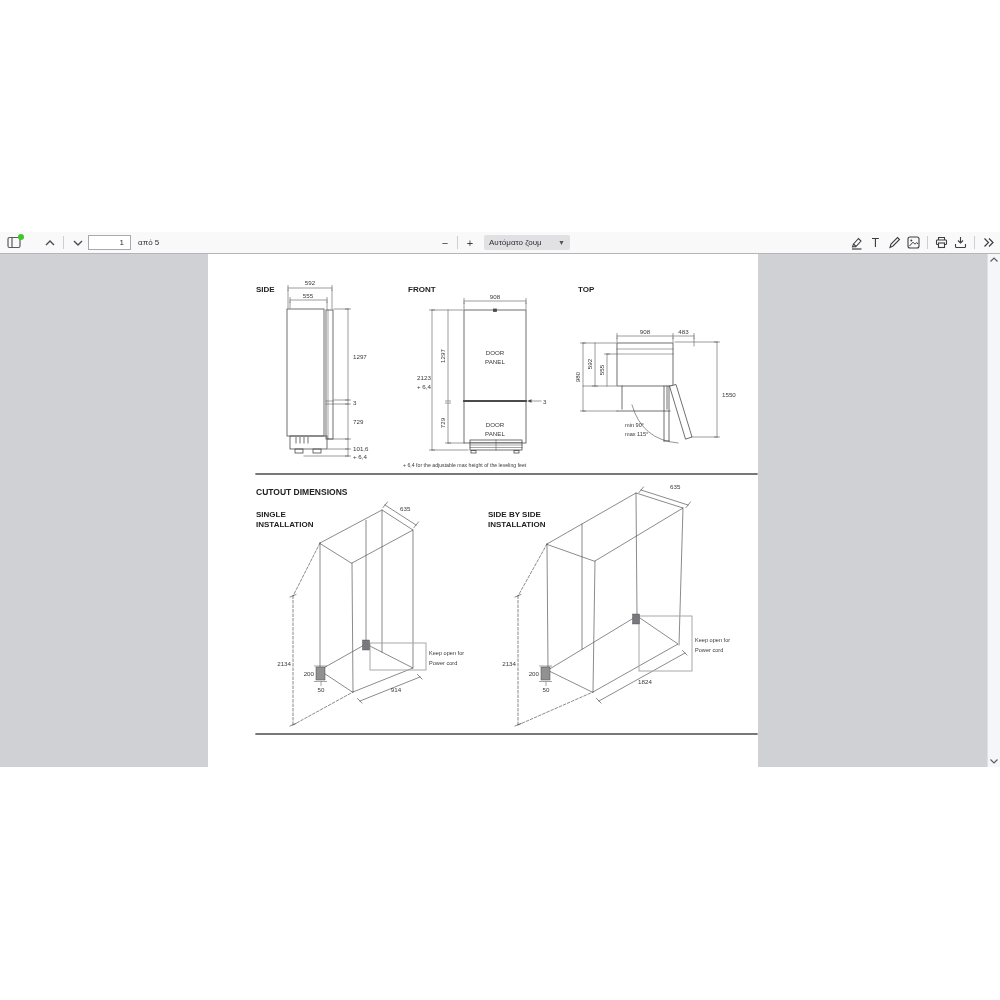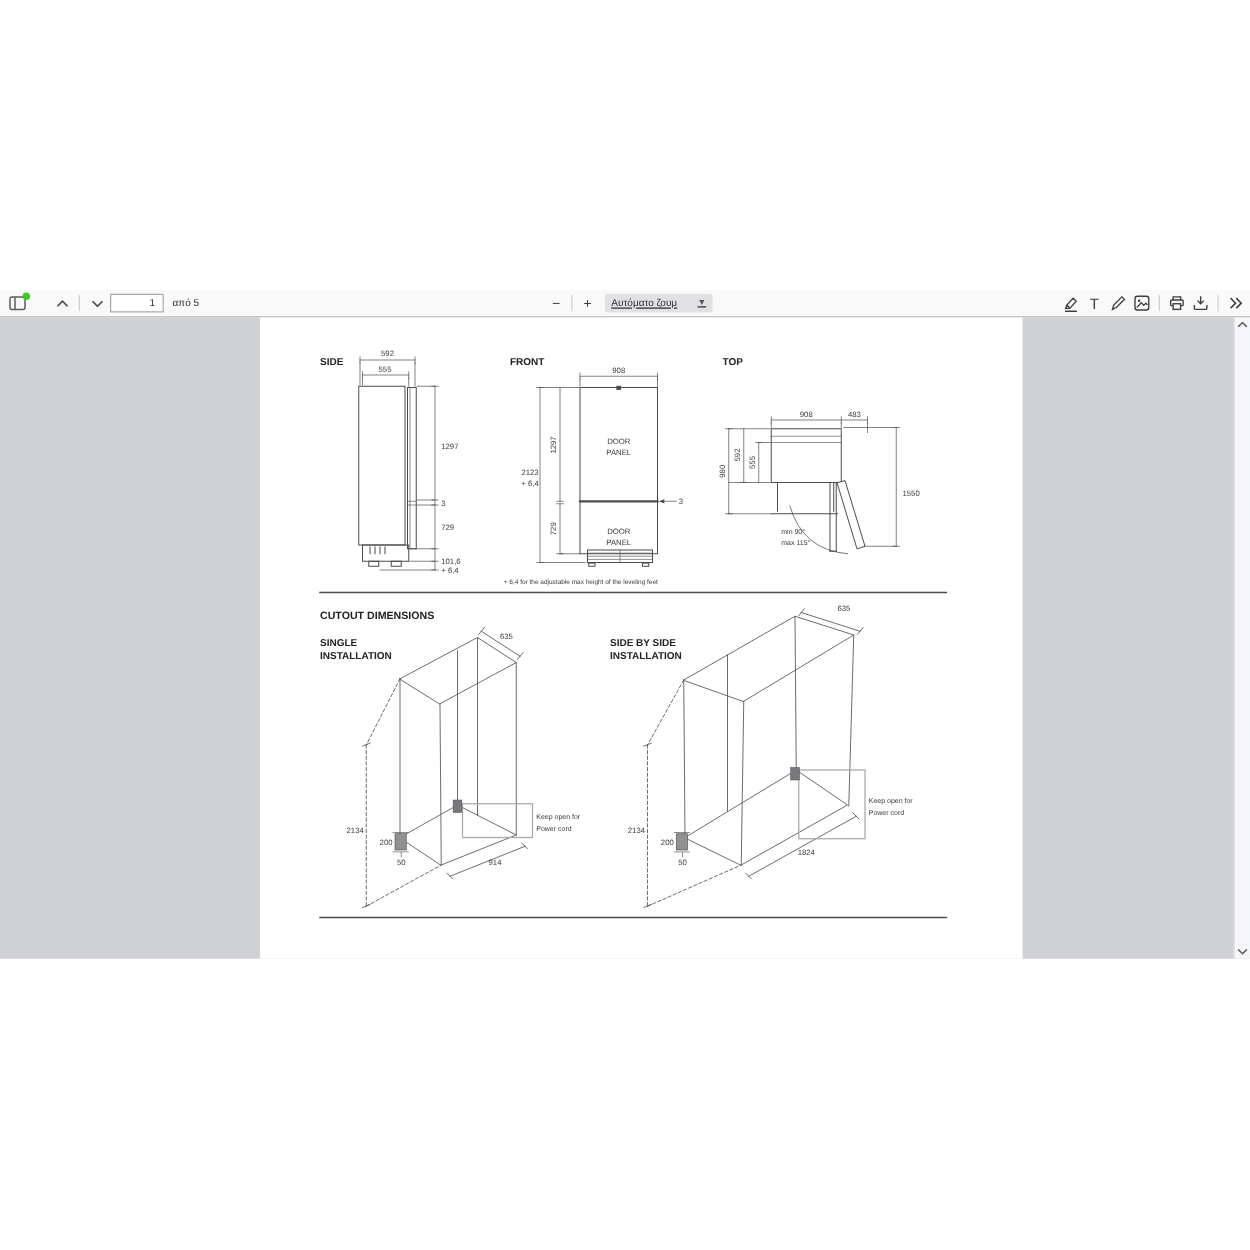--- a/index.html
+++ b/index.html
@@ -16,26 +16,26 @@
   .tb-btn{width:17px;height:17px;display:flex;align-items:center;justify-content:center;
           border-radius:2px;color:#45454a;}
   .tb-sep{width:1px;height:13px;background:#cfcfd3;margin:0 3px;}
   .page-input{width:33px;height:13px;border:1px solid #a9a9ae;background:#fff;
               font-family:"Liberation Sans",sans-serif;font-size:8px;text-align:right;
               padding:0 6px 0 2px;color:#2f2f33;}
   .pages-label{font-size:8px;color:#2f2f33;margin-left:5px;white-space:nowrap;}
   .zoom-btn{font-size:11px;color:#3c3c40;width:14px;text-align:center;}
   .zoom-select{height:15px;background:#e1e1e4;border-radius:2px;display:flex;
                align-items:center;font-size:8px;color:#2f2f33;padding:0 5px;width:76px;
-               justify-content:space-between;margin-left:5px;text-decoration:underline;}
+               justify-content:space-between;margin-left:5px;}
   .zoom-select .chev{font-size:7px;color:#55555a;}
 
   
   .viewer{position:absolute;left:0;top:254px;width:1000px;height:513px;background:#d0d1d4;}
-  .pdf-page{position:absolute;left:208px;top:0;width:610px;height:513px;background:#ffffff;}
+  .pdf-page{position:absolute;left:208px;top:0;width:550px;height:513px;background:#ffffff;}
   .scrollbar{position:absolute;right:0;top:0;width:12px;height:513px;background:#f5f6f7;
              border-left:1px solid #e0e0e2;}
   .sb-arrow{position:absolute;left:0;width:12px;height:11px;display:flex;
             align-items:center;justify-content:center;color:#5d5d62;}
   .sb-up{top:0;} .sb-down{bottom:0;}
 
   svg text{font-family:"Liberation Sans", sans-serif;fill:#3a3a3a;}
   .t-title{font-size:8px;font-weight:bold;fill:#222;}
   .t-big{font-size:8.5px;font-weight:bold;fill:#222;}
   .t-dim{font-size:6.2px;}

